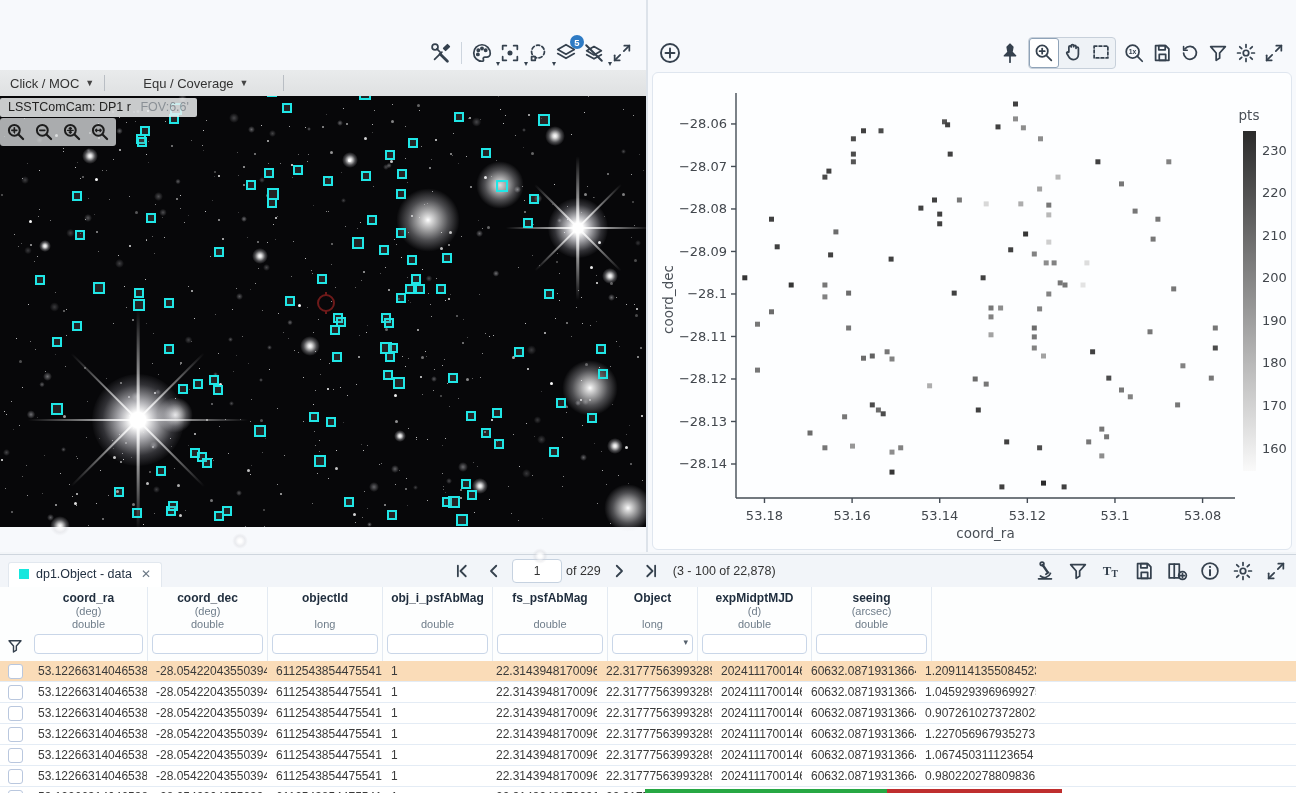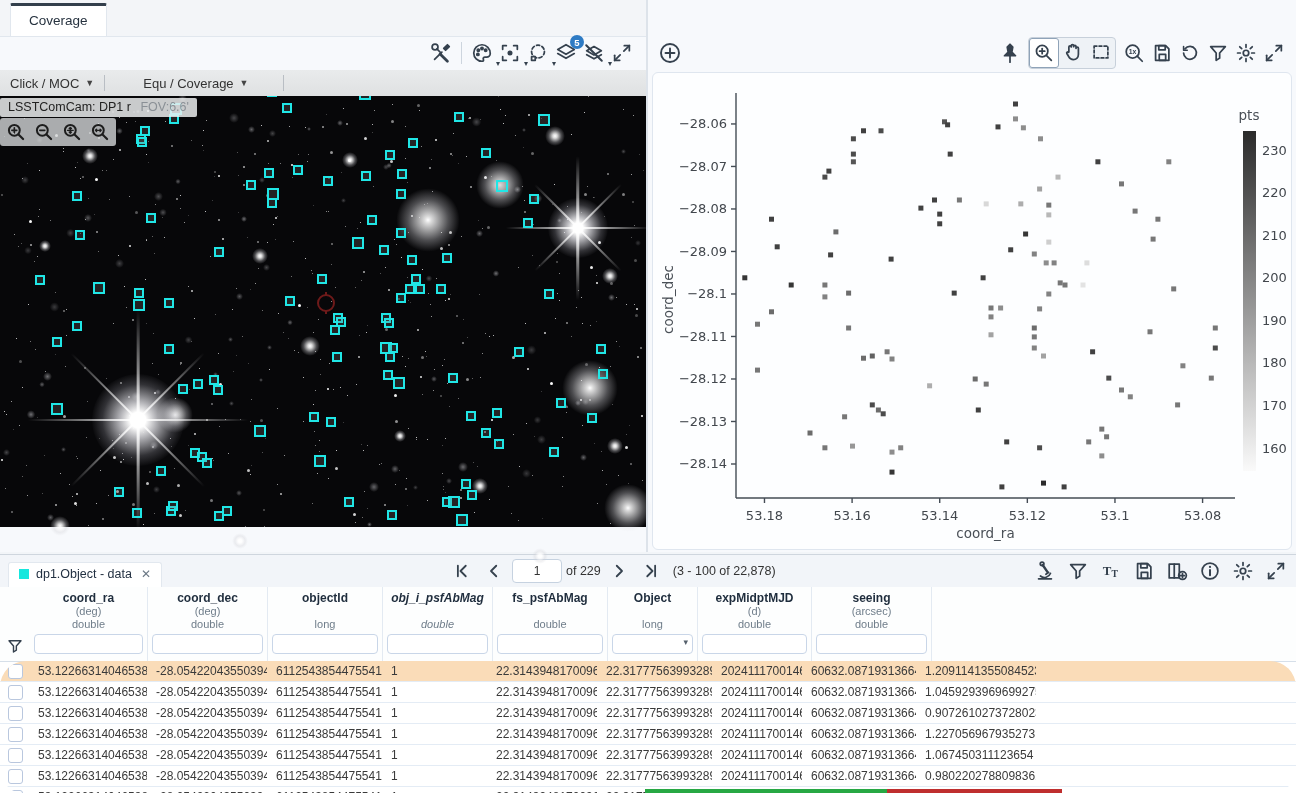--- a/index.html
+++ b/index.html
@@ -75,38 +75,35 @@
   
   #thead{position:absolute;left:0;top:32px;height:74px;width:100%;background:#fdfefe;border-bottom:1px solid #d6dfe9;display:flex;}
   .th{box-sizing:border-box;border-right:1px solid #e3eaf2;display:flex;flex-direction:column;align-items:center;flex:none;}
   .th .cname{font-size:12px;font-weight:bold;color:#1f2d3d;margin-top:4px;white-space:nowrap;}
   .th .cunit{font-size:11px;color:#6f7d8a;height:13px;}
   .th .ctype{font-size:11px;color:#6f7d8a;height:13px;}
   .th .cfilter{width:calc(100% - 10px);height:18px;border:1px solid #c9d6e8;border-radius:4px;background:#fff;margin-top:3px;position:relative;}
   .th .cfilter.select:after{content:"▾";position:absolute;right:4px;top:2px;font-size:9px;color:#55606c;}
   #filter-funnel{width:30px;display:flex;align-items:flex-end;justify-content:center;padding-bottom:6px;box-sizing:border-box;}
   
-  #tbody{position:absolute;left:0;top:106px;bottom:0;width:100%;overflow:hidden;border-radius:26px;}
+  #tbody{position:absolute;left:0;top:106px;bottom:0;width:100%;overflow:hidden;}
   .tr{display:flex;height:20px;border-bottom:1px solid #e4ecf5;background:#fff;align-items:center;}
   .tr.selected{background:#fadcb8;}
   .td{box-sizing:border-box;padding:0 0 0 8px;font-size:12px;color:#3a3a3a;white-space:nowrap;overflow:hidden;flex:none;border-right:1px solid transparent;}
   .cbcell{width:30px;display:flex;align-items:center;justify-content:center;flex:none;}
   .checkbox{width:13px;height:13px;border:1px solid #b9c7de;border-radius:3px;background:#fff;}
   #loadbar-green{position:absolute;left:645px;bottom:0;width:242px;height:5px;background:#27a844;z-index:9;}
   #loadbar-red{position:absolute;left:887px;bottom:0;width:175px;height:5px;background:#bf2e2e;z-index:9;}
 </style>
 </head>
 <body>
 
 <div id="app">
 
   <div class="panel" id="left-panel">
-    <div class="tabbar">
-      <div class="tab active">Coverage</div>
-    </div>
     <div class="toolbar">
       <div style="margin-left:auto;display:flex;align-items:center;padding-right:10px;" id="left-toolbar-icons">
           <div class="icon-btn">
             <svg width="22" height="22" viewBox="0 0 24 24" fill="none" stroke="#35414e" stroke-width="1.9" stroke-linecap="round" stroke-linejoin="round">
               <path d="M5 19 L13 11"></path>
               <path d="M11 13 L19 21" stroke-width="3"></path>
               <circle cx="5.5" cy="5.5" r="3.2"></circle>
               <path d="M7.5 7.5 L12 12"></path>
               <path d="M19 3 l2 2 -4 4 -2 -2 z" fill="#35414e"></path>
             </svg>
@@ -1333,21 +1330,21 @@
       <div class="cunit">(deg)</div>
       <div class="ctype">double</div>
       <div class="cfilter "></div>
         </div>
         <div class="th" style="width: 115px;">
           <div class="cname">objectId</div>
       <div class="cunit"></div>
       <div class="ctype">long</div>
       <div class="cfilter "></div>
         </div>
-        <div class="th" style="width: 110px; font-style: italic;">
+        <div class="th" style="width: 110px;">
           <div class="cname">obj_i_psfAbMag</div>
       <div class="cunit"></div>
       <div class="ctype">double</div>
       <div class="cfilter "></div>
         </div>
         <div class="th" style="width: 115px;">
           <div class="cname">fs_psfAbMag</div>
       <div class="cunit"></div>
       <div class="ctype">double</div>
       <div class="cfilter "></div>

